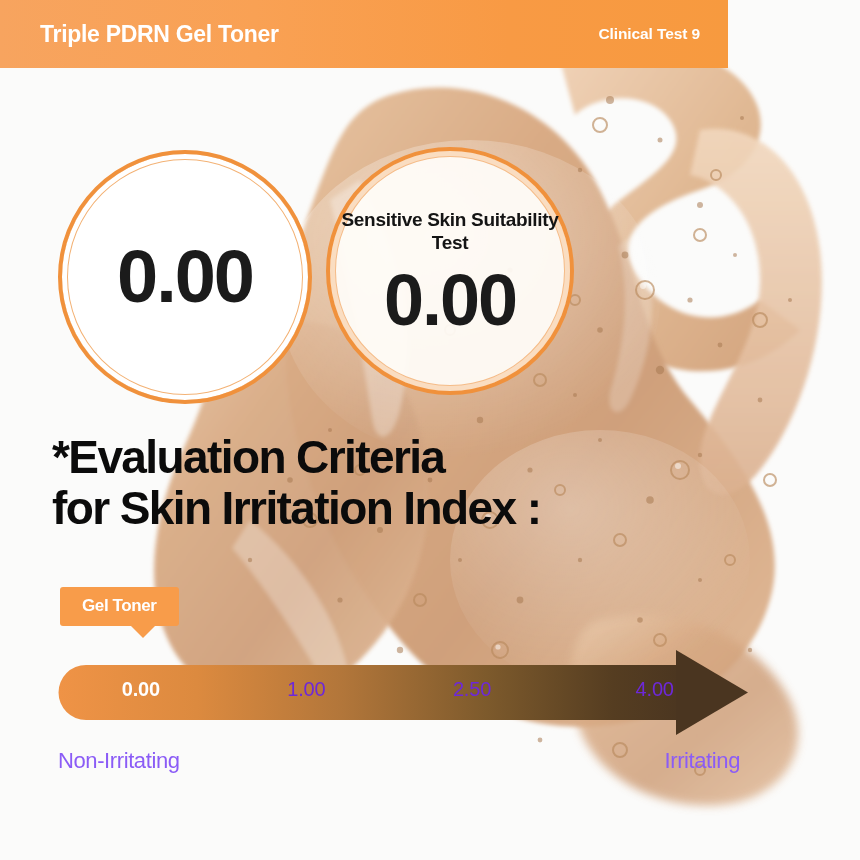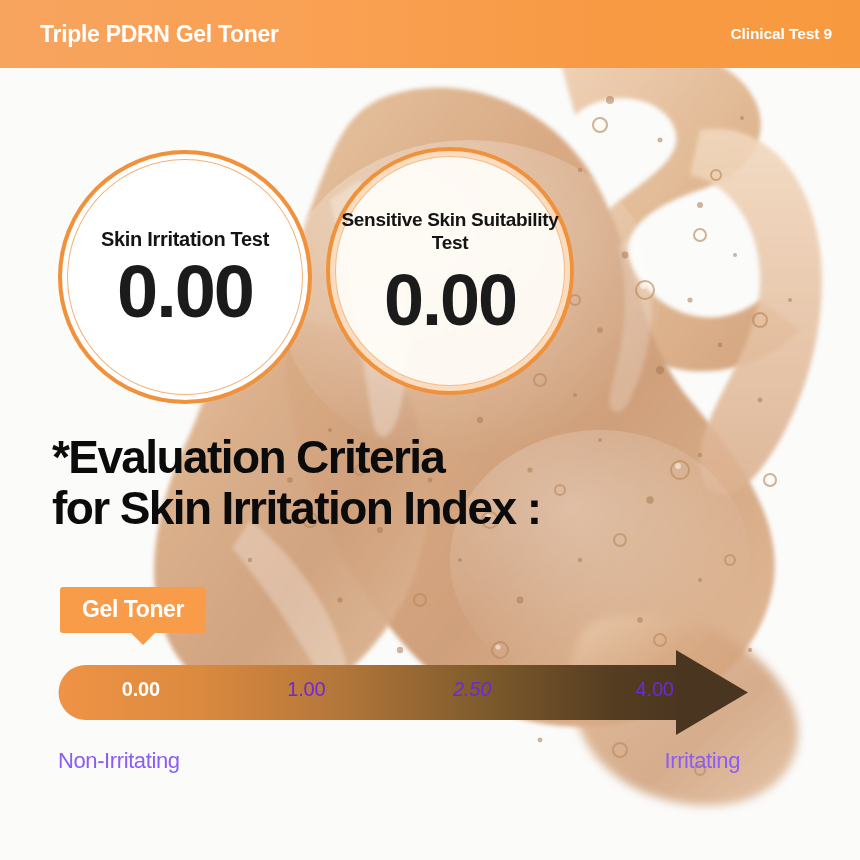--- a/index.html
+++ b/index.html
@@ -23,21 +23,21 @@
     position: absolute;
     inset: 0;
     overflow: hidden;
   }
   .gel-svg { position: absolute; inset: 0; }
 
   
   .header {
     position: absolute;
     left: 0; top: 0;
-    width: 860px;
+    width: 728px;
     height: 68px;
     background: linear-gradient(90deg, #f7a45f 0%, #f9a154 35%, #f89a44 70%, #f79a3f 100%);
     z-index: 20;
   }
   .header-title {
     position: absolute;
     left: 40px;
     top: 50%;
     transform: translateY(-50%);
     color: #ffffff;
@@ -116,21 +116,21 @@
   
   .badge-wrap {
     position: absolute;
     left: 60px;
     top: 587px;
     z-index: 14;
   }
   .badge {
     background: #f89c4a;
     color: #ffffff;
-    font-size: 23px;
+    font-size: 17px;
     font-weight: bold;
     letter-spacing: -0.4px;
     padding: 9px 22px 10px 22px;
     border-radius: 3px;
     display: inline-block;
   }
   .badge-tip {
     position: absolute;
     left: 70px;
     bottom: -12px;
@@ -324,21 +324,20 @@
       </g>
     </svg>
   </div>
 
   <div class="header">
     <div class="header-title">Triple PDRN Gel Toner</div>
     <div class="header-tag">Clinical Test 9</div>
   </div>
 
   <div class="circle circle-1">
-    <div class="circle-label">Skin Irritation Test</div>
     <div class="circle-value">0.00</div>
   </div>
 
   <div class="circle circle-2">
     <div class="circle-label">Sensitive Skin
 Suitability Test</div>
     <div class="circle-value">0.00</div>
   </div>
 
   <div class="heading">*Evaluation Criteria
@@ -363,21 +362,21 @@
       </defs>
 
       <path d="M28,17 L630,17 L630,72 L28,72 A27.5,27.5 0 0 1 28,17 Z" fill="url(#scaleGrad)"></path>
 
       <path d="M618,2 L690,44.5 L618,87 Z" fill="#4a3520"></path>
     </svg>
 
     <div class="scale-ticks">
       <span class="tick is-current" style="left:12%;">0.00</span>
       <span class="tick" style="left:36%;">1.00</span>
-      <span class="tick" style="left:60%;font-style:italic;">2.50</span>
+      <span class="tick" style="left:60%;">2.50</span>
       <span class="tick" style="left:83%;margin-left:24px;">4.00</span>
     </div>
   </div>
 
   <div class="caption caption-left">Non-Irritating</div>
   <div class="caption caption-right">Irritating</div>
 
 </div>
 
 </body></html>

